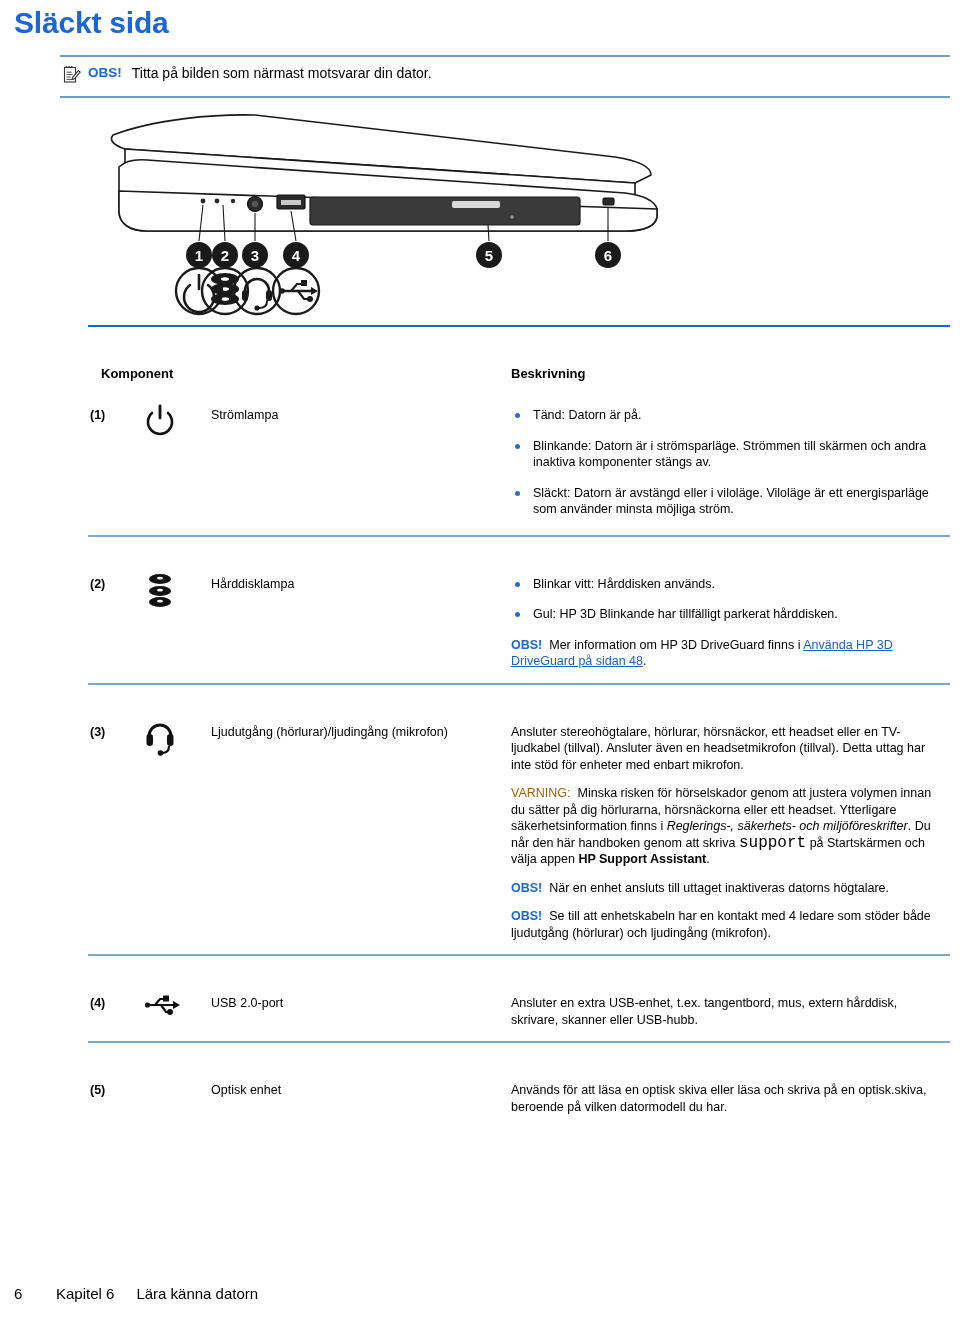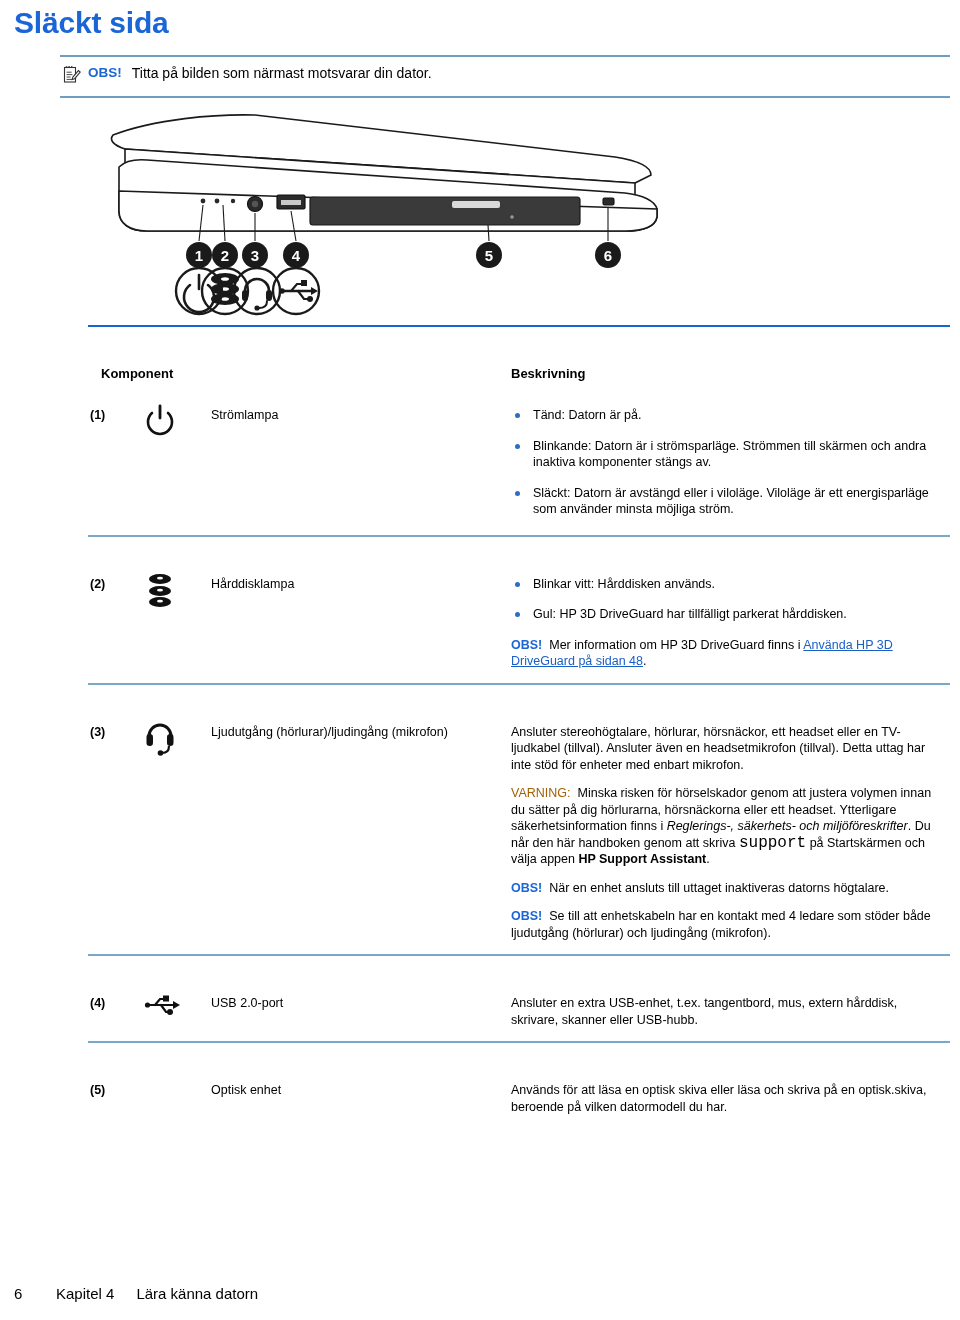--- a/index.html
+++ b/index.html
@@ -333,21 +333,21 @@
           <path d="M6 26 a11 5 0 0 0 22 0 a11 5 0 0 1 -22 0 Z"></path>
           <ellipse cx="17" cy="31" rx="11" ry="5"></ellipse>
           <ellipse cx="17" cy="30.2" rx="3" ry="1.4" fill="#ffffff"></ellipse>
         </g>
       </svg>
     </td>
     <td class="cell name">Hårddisklampa</td>
     <td class="cell desc">
       <ul class="bullets">
         <li>Blinkar vitt: Hårddisken används.</li>
-        <li>Gul: HP 3D DriveGuard har tillfälligt parkerat hårddisken.</li>
+        <li>Gul: HP 3D Blinkande har tillfälligt parkerat hårddisken.</li>
       </ul>
       <div class="inline-note">
         <span class="lbl-obs">OBS!</span><span class="sp"></span><span>Mer information om HP 3D DriveGuard finns i </span><a class="link" href="#">Använda HP 3D DriveGuard på sidan 48</a><span>.</span>
       </div>
     </td>
   </tr>
 
   <tr class="rule-row">
         <td colspan="4"></td>
       </tr>
@@ -413,15 +413,15 @@
     <td class="cell name">Optisk enhet</td>
     <td class="cell desc">
       <p class="para">Används för att läsa en optisk skiva eller läsa och skriva på en optisk.skiva, beroende på vilken datormodell du har.</p>
     </td>
   </tr>
 </tbody>
   </table>
 
 <div class="footer">
   <span class="pg">6</span>
-  <span class="chap">Kapitel 4</span>
+  <span class="chap">Kapitel 6</span>
   <span>Lära känna datorn</span>
 </div>
 
 </body></html>

